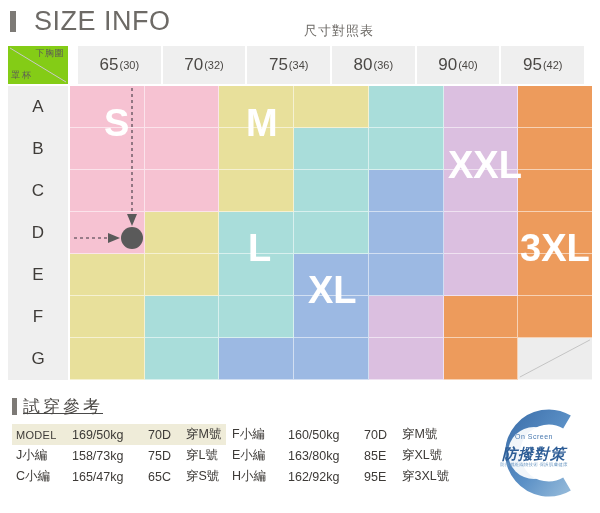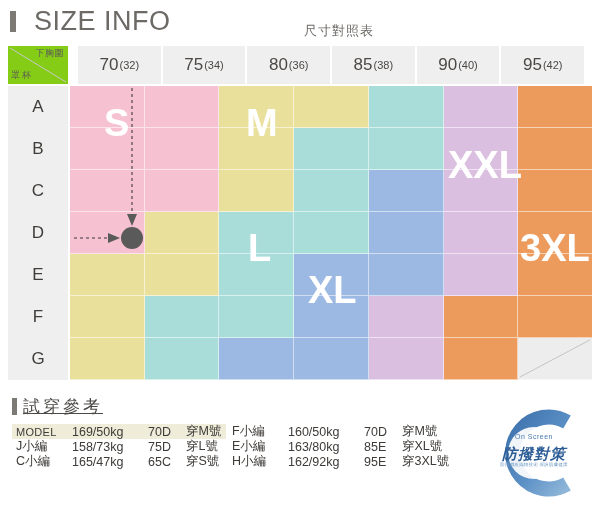--- a/index.html
+++ b/index.html
@@ -206,21 +206,21 @@
   }
   .ref-col-right {
     position: absolute;
     left: 228px;
     top: 32px;
     width: 250px;
   }
   .ref-line {
     display: flex;
     align-items: center;
-    height: 15px;
+    height: 21px;
     font-size: 12.5px;
     color: #3d3a37;
     white-space: nowrap;
   }
   .ref-line.highlight {
     background: #efecd9;
   }
   .ref-who {
     display: inline-block;
     width: 56px;
@@ -288,34 +288,34 @@
 
   <div class="row hdr-row">
     <div class="cell-corner">
       <svg class="corner-diag" viewBox="0 0 60 38" preserveAspectRatio="none">
         <line x1="2" y1="2" x2="58" y2="36" stroke="#c9c9c9" stroke-width="1"></line>
       </svg>
       <span class="corner-tr">下胸圍</span>
       <span class="corner-bl">罩杯</span>
     </div>
     <div class="cell-colhdr">
+      <span>65</span>
+        <span class="sub">(30)</span>
+    </div>
+    <div class="cell-colhdr">
       <span>70</span>
         <span class="sub">(32)</span>
     </div>
     <div class="cell-colhdr">
       <span>75</span>
         <span class="sub">(34)</span>
     </div>
     <div class="cell-colhdr">
       <span>80</span>
         <span class="sub">(36)</span>
-    </div>
-    <div class="cell-colhdr">
-      <span>85</span>
-        <span class="sub">(38)</span>
     </div>
     <div class="cell-colhdr">
       <span>90</span>
         <span class="sub">(40)</span>
     </div>
     <div class="cell-colhdr">
       <span>95</span>
         <span class="sub">(42)</span>
     </div>
   </div>

